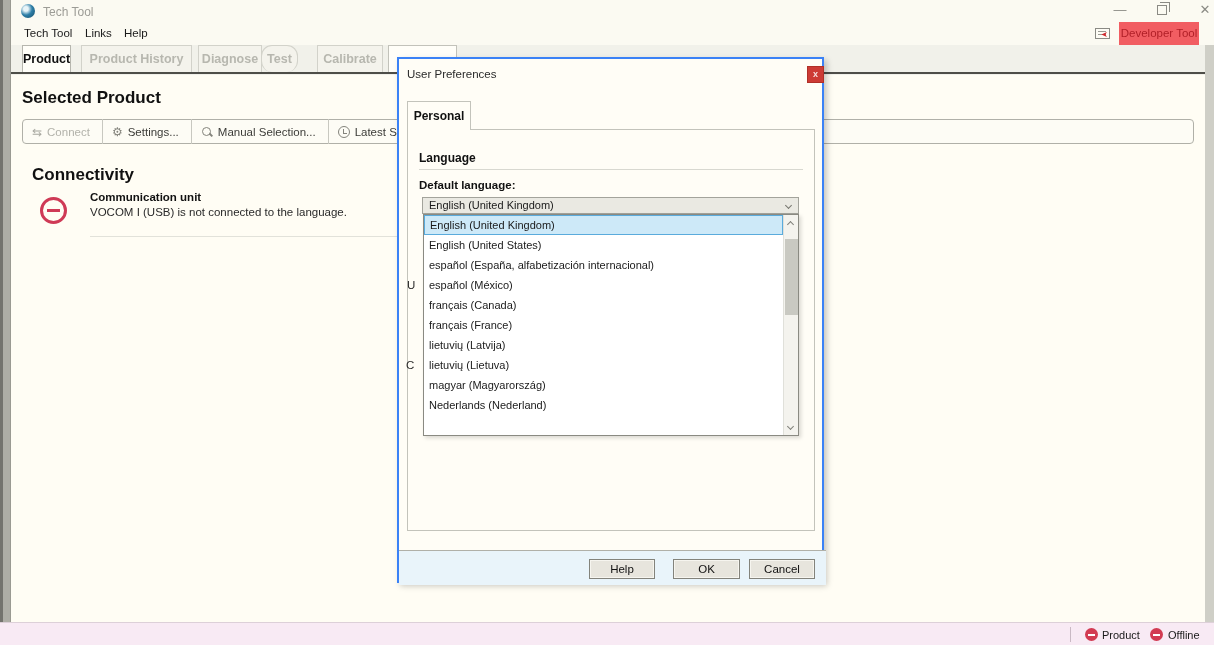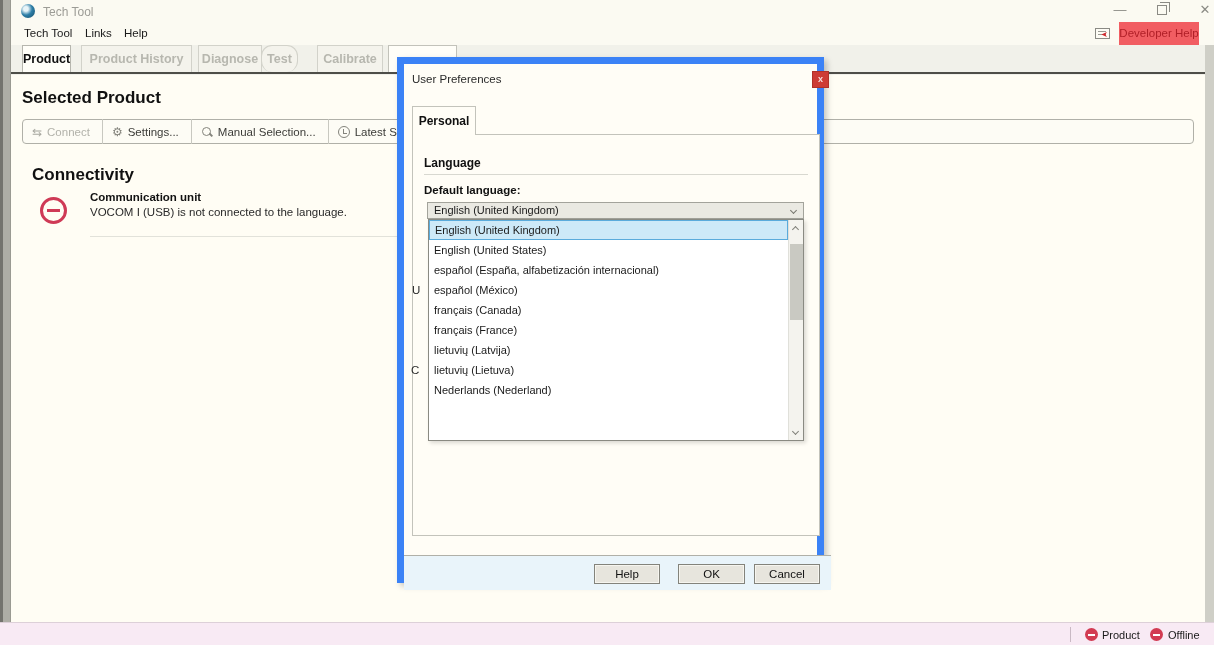--- a/index.html
+++ b/index.html
@@ -69,21 +69,21 @@
   
   .statusbar { position:absolute; left:0; top:622px; width:1214px; height:23px; background:#f8eaf4; border-top:1px solid #ddd0d8; }
   .sb-divider { position:absolute; left:1070px; top:4px; width:1px; height:15px; background:#c9b9c4; }
   .badge { position:absolute; top:5px; width:13px; height:13px; border-radius:50%; background:#d23b52; }
   .badge::after { content:""; position:absolute; left:3px; top:5.5px; width:7px; height:2px; background:#fff; }
   .b-product { left:1085px; } .b-offline { left:1150px; }
   .sb-label { position:absolute; top:6px; font-size:11px; color:#1a1a1a; }
   .l-product { left:1102px; } .l-offline { left:1168px; }
 
   
-  .dialog { position:absolute; left:397px; top:57px; width:427px; height:526px; background:#fffdf6; border:7px solid #3b82f6; box-shadow:3px 3px 6px rgba(0,0,0,0.22); z-index:10; }
+  .dialog { position:absolute; left:397px; top:57px; width:427px; height:526px; background:#fffdf6; border:2px solid #3b82f6; box-shadow:3px 3px 6px rgba(0,0,0,0.22); z-index:10; }
   .dlg-title { position:absolute; left:8px; top:9px; font-size:11.5px; color:#2a2a2a; }
   .dlg-close { position:absolute; left:408px; top:7px; width:17px; height:17px; background:#cd3b35; border:1px solid #b03028; color:#f6dedd; font-size:9px; font-weight:bold; text-align:center; line-height:15px; cursor:default; }
   .dlg-tab { position:absolute; left:8px; top:42px; width:64px; height:29px; background:#fffdf6; border:1px solid #c3c3bb; border-bottom:none; font-size:12px; font-weight:bold; text-align:center; line-height:28px; color:#111; z-index:3; }
   .dlg-panel { position:absolute; left:8px; top:70px; width:408px; height:402px; border:1px solid #c3c3bb; background:#fffdf6; z-index:2; }
 
   .lang-heading { position:absolute; left:20px; top:92px; font-size:12px; font-weight:bold; color:#111; z-index:3; }
   .lang-rule { position:absolute; left:20px; top:110px; width:384px; height:1px; background:#d8d8d0; z-index:3; }
   .field-label { position:absolute; left:20px; top:120px; font-size:11.5px; font-weight:bold; color:#111; z-index:3; }
 
   .select-box { position:absolute; left:23px; top:138px; width:377px; height:17px; background:#eae9e2; border:1px solid #a3a39b; font-size:11px; line-height:15px; padding-left:6px; color:#1a1a1a; z-index:3; cursor:default; }
@@ -120,21 +120,21 @@
     <span class="win-min">—</span>
     <span class="win-restore"></span>
     <span class="win-close">✕</span>
   </div>
 
   <div class="menubar">
     <span class="menu-item mi-0">Tech Tool</span>
     <span class="menu-item mi-1">Links</span>
     <span class="menu-item mi-2">Help</span>
     <span class="feedback-icon"></span>
-    <span class="dev-btn">Developer Help</span>
+    <span class="dev-btn">Developer Tool</span>
   </div>
 
   <div class="tabrow">
     <div class="tab-underline"></div>
     <div class="tab tab-0 active">Product</div>
     <div class="tab tab-1">Product History</div>
     <div class="tab tab-2">Diagnose</div>
     <div class="tab tab-3">Test</div>
     <div class="tab tab-4">Calibrate</div>
     <div class="tab tab-5"></div>
@@ -193,20 +193,21 @@
 
     <div class="listbox">
       <div class="list-item selected">English (United Kingdom)</div>
       <div class="list-item">English (United States)</div>
       <div class="list-item">español (España, alfabetización internacional)</div>
       <div class="list-item">español (México)</div>
       <div class="list-item">français (Canada)</div>
       <div class="list-item">français (France)</div>
       <div class="list-item">lietuvių (Latvija)</div>
       <div class="list-item">lietuvių (Lietuva)</div>
+      <div class="list-item">magyar (Magyarország)</div>
       <div class="list-item">Nederlands (Nederland)</div>
       <div class="scrollbar">
         <span class="sb-up"></span>
         <span class="sb-thumb"></span>
         <span class="sb-down"></span>
       </div>
     </div>
 
     <div class="dlg-footer-rule"></div>
     <div class="dlg-footer">

